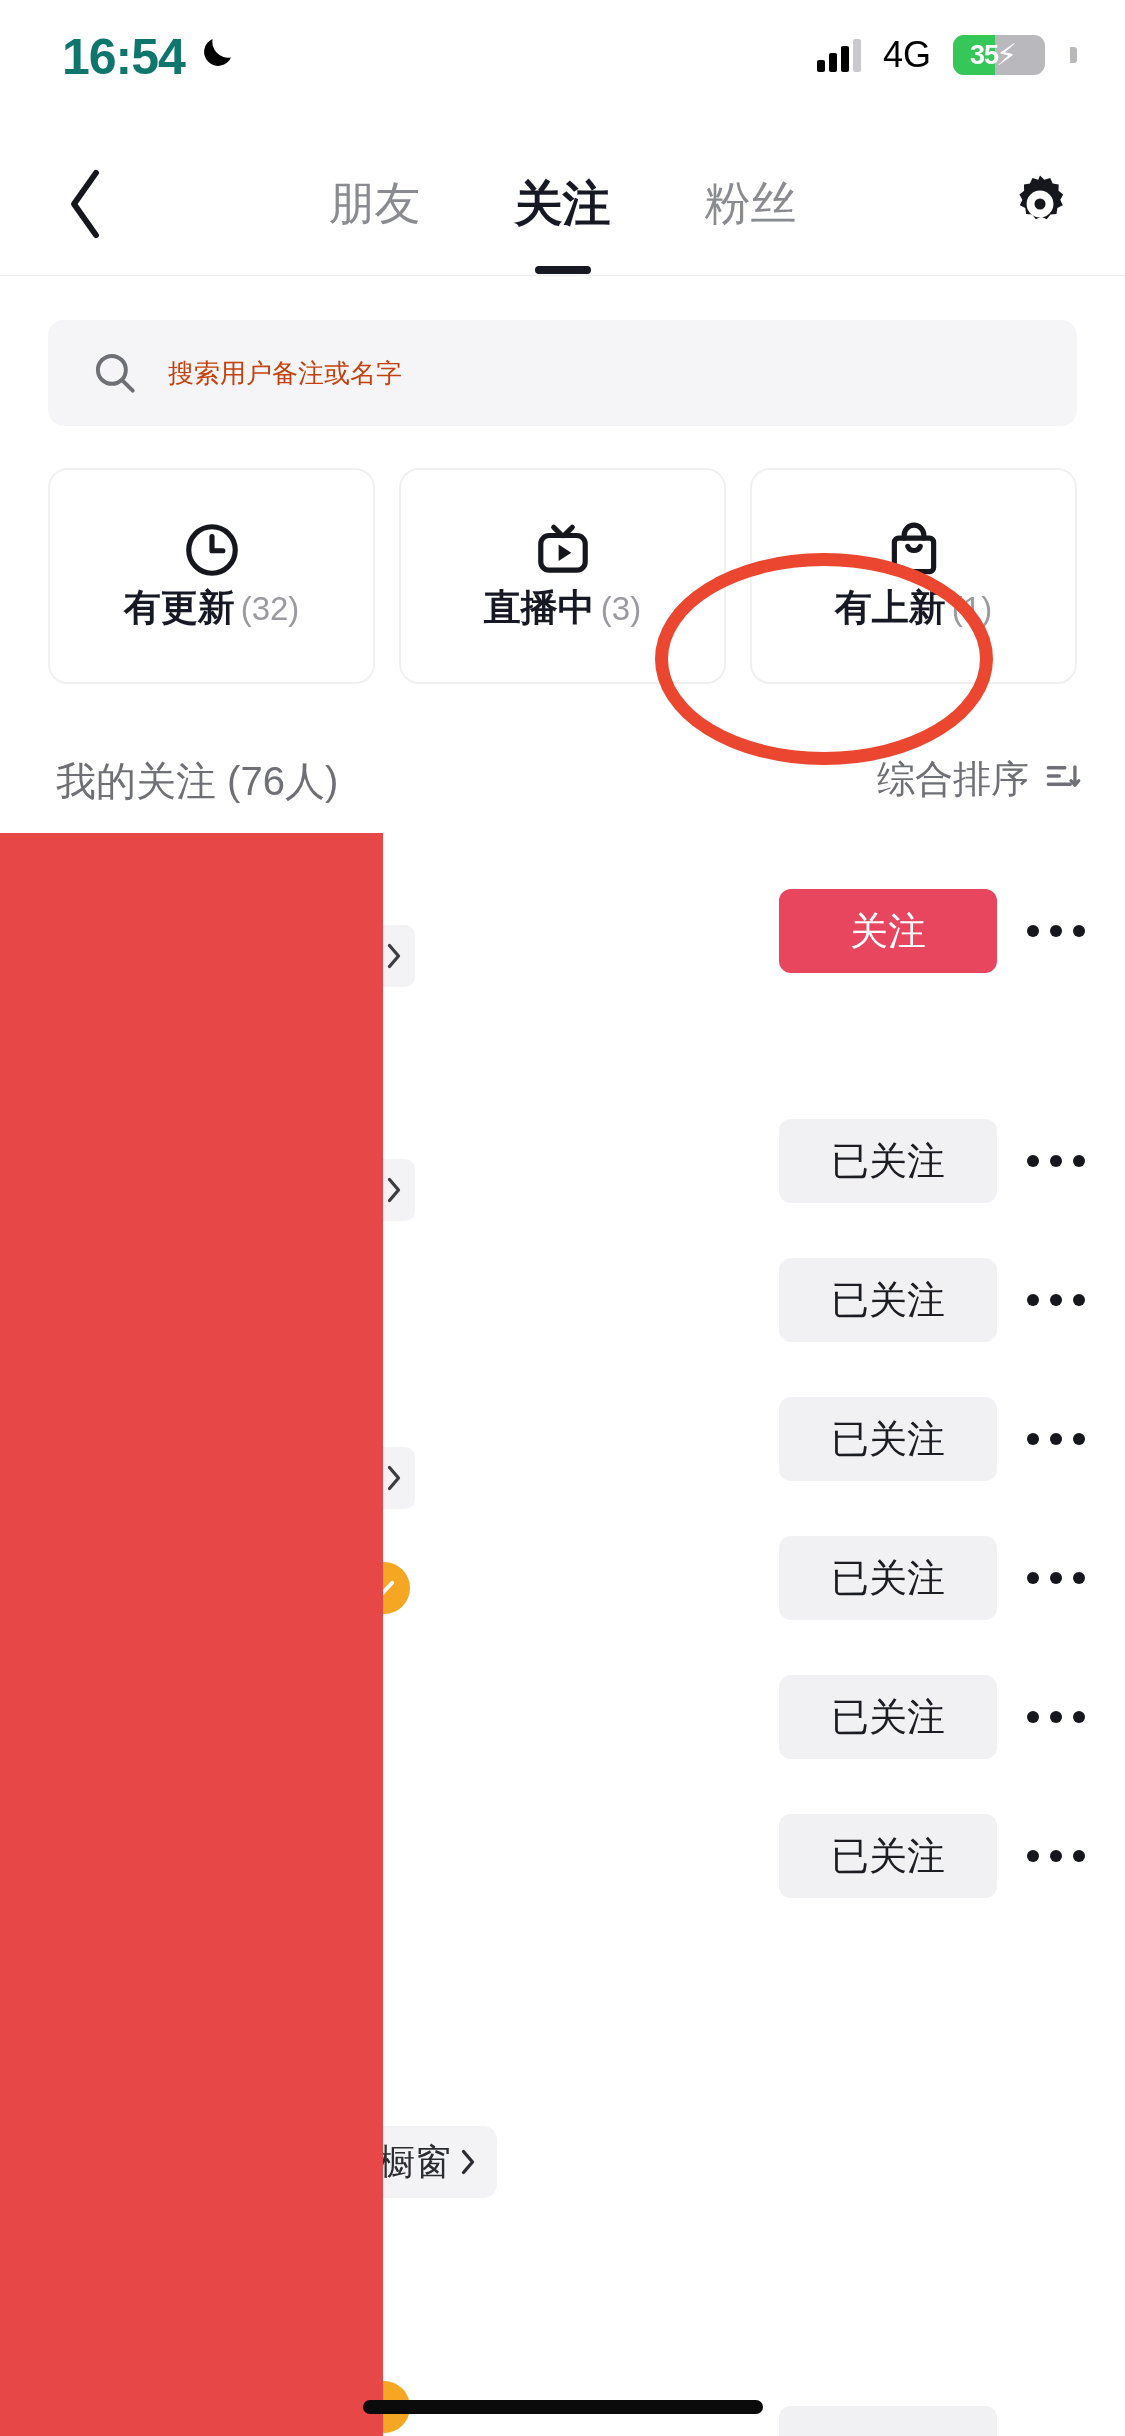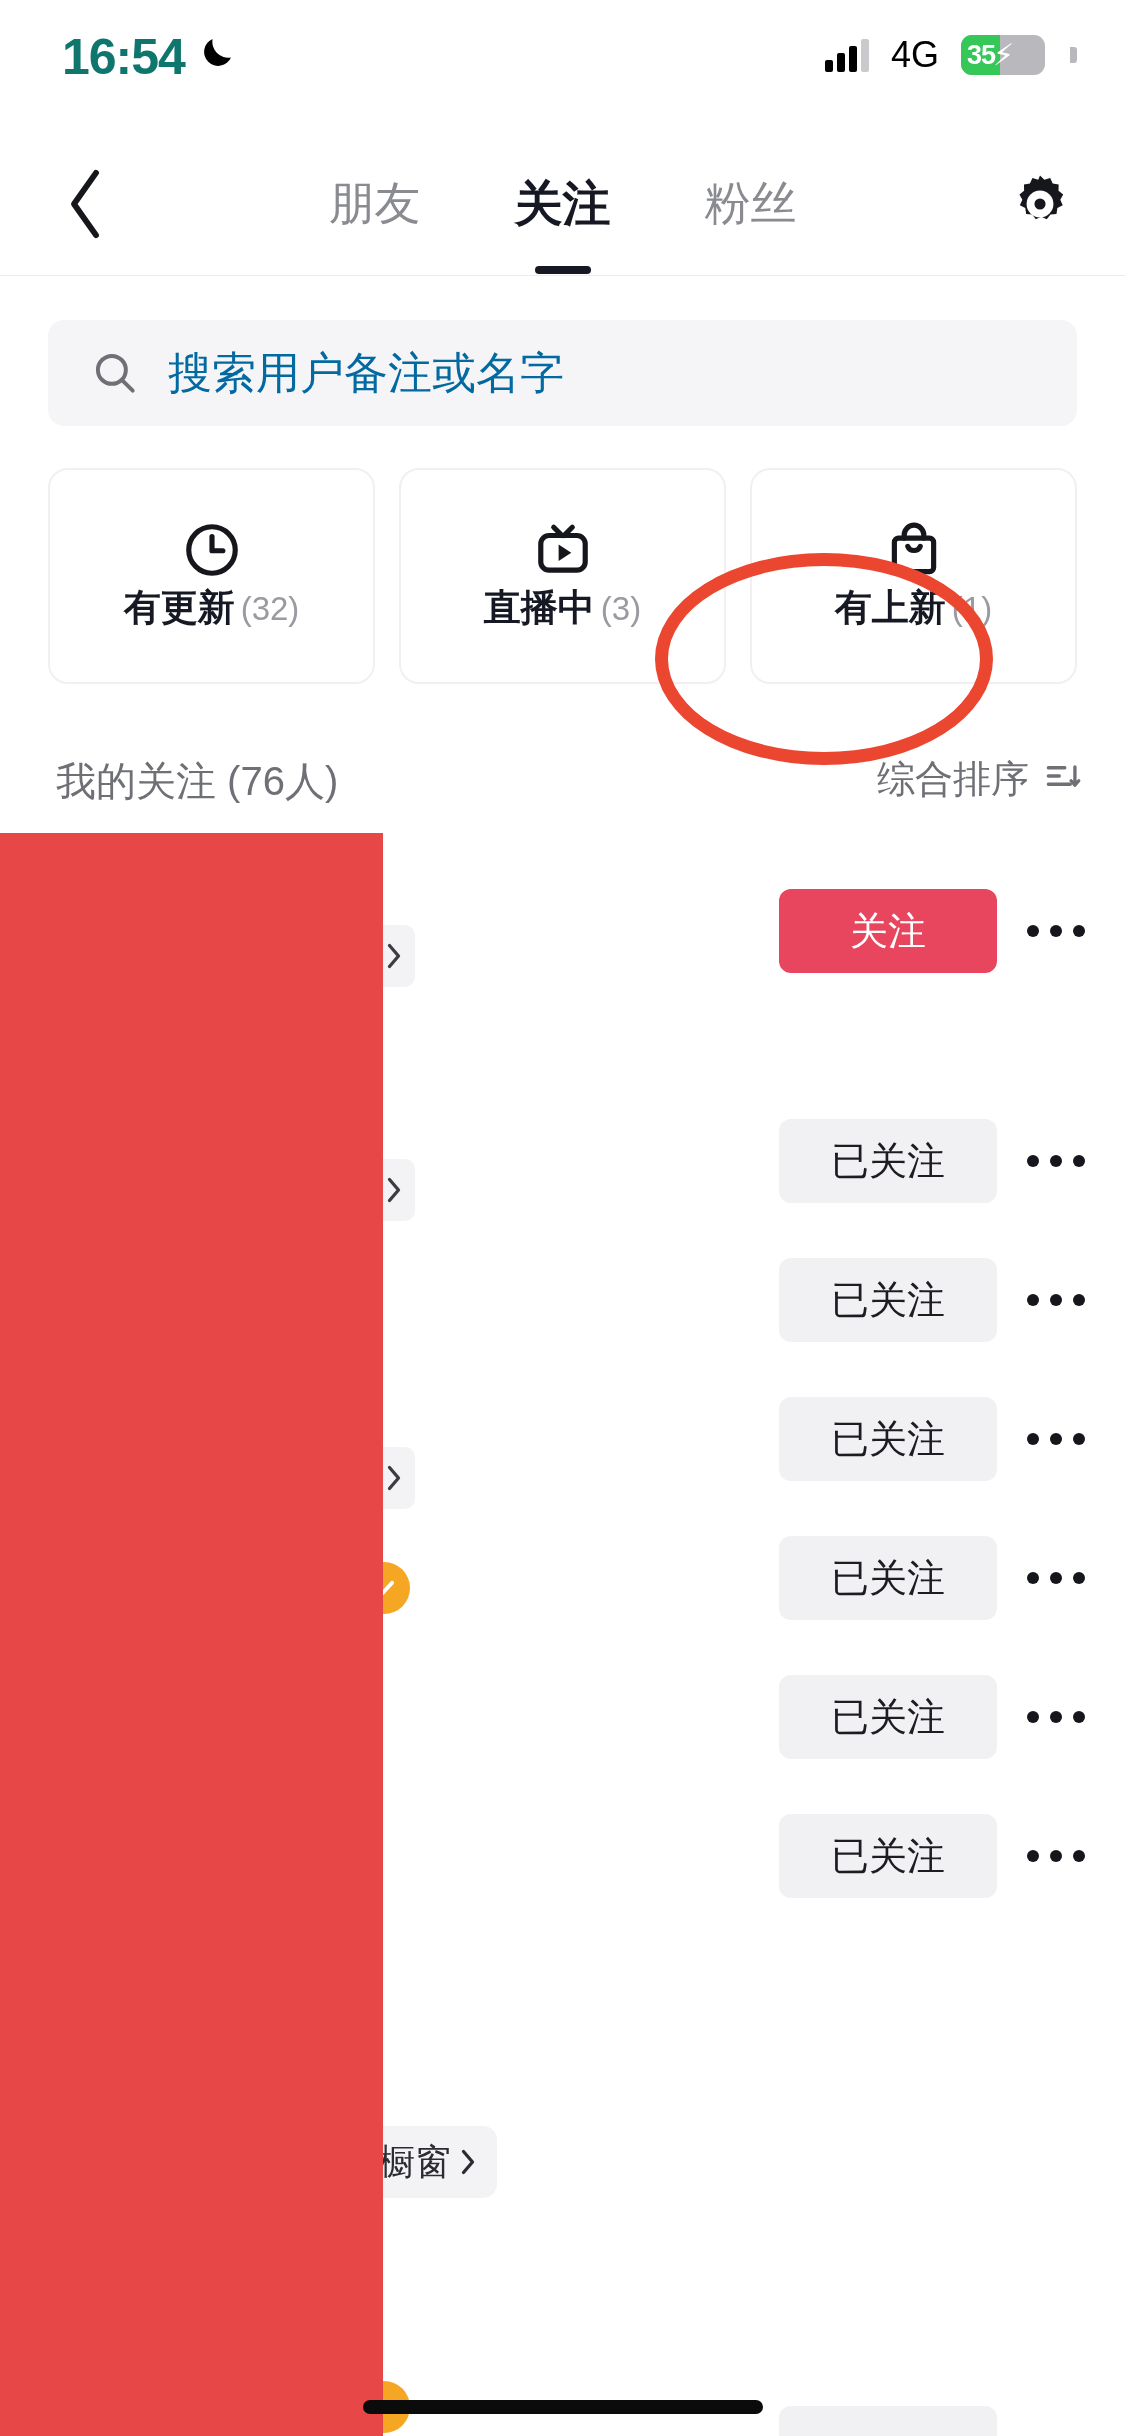--- a/index.html
+++ b/index.html
@@ -25,22 +25,22 @@
     position:absolute; right:48px; top:34px; display:flex; align-items:center; gap:22px;
   }
   .sig{ display:flex; align-items:flex-end; gap:4px; height:34px; }
   .sig i{ display:block; width:8px; background:#000; border-radius:2px; }
   .sig i:nth-child(1){ height:12px; }
   .sig i:nth-child(2){ height:19px; }
   .sig i:nth-child(3){ height:26px; }
   .sig i:nth-child(4){ height:33px; background:#c9c9ce; }
   .net{ font-size:36px; font-weight:500; color:#000; letter-spacing:0px; }
   .batt{
-    position:relative; width:84px; height:40px; border-radius:11px;
-    background:#b8b8bd; display:flex; align-items:center; overflow:hidden;
+    position:relative; width:92px; height:40px; border-radius:11px;
+    background:#b8b8bd; display:flex; align-items:center; overflow:hidden;padding-left:11px;
   }
   .batt .fill{
     position:absolute; left:0; top:0; bottom:0; width:46%; background:#36c759;
   }
   .batt .pct{
     position:relative; z-index:2; font-size:27px; font-weight:700; color:#fff;
     padding-left:6px; letter-spacing:-1px;
   }
   .batt .bolt{
     position:relative; z-index:2; margin-left:-2px; color:#fff; font-size:30px; line-height:1;
@@ -76,21 +76,21 @@
   }
   .nav-divider{
     position:absolute; top:275px; left:0; width:1125px; height:1px; background:#ececee;
   }
 
   
   .search{
     position:absolute; top:320px; left:48px; width:1029px; height:106px;
     background:#f5f5f7; border-radius:16px; display:flex; align-items:center; padding-left:42px; gap:28px;
   }
-  .search-ph{ font-size:44px; color:#0369a1; }
+  .search-ph{ font-size:26px; color:#c2410c; }
 
   
   .filters{
     position:absolute; top:468px; left:48px; width:1029px; height:216px;
     display:flex; gap:24px;
   }
   .fcard{
     flex:1; background:#fff; border:2px solid #f0f0f2; border-radius:20px;
     display:flex; flex-direction:column; align-items:center; justify-content:center; gap:2px;
   }

